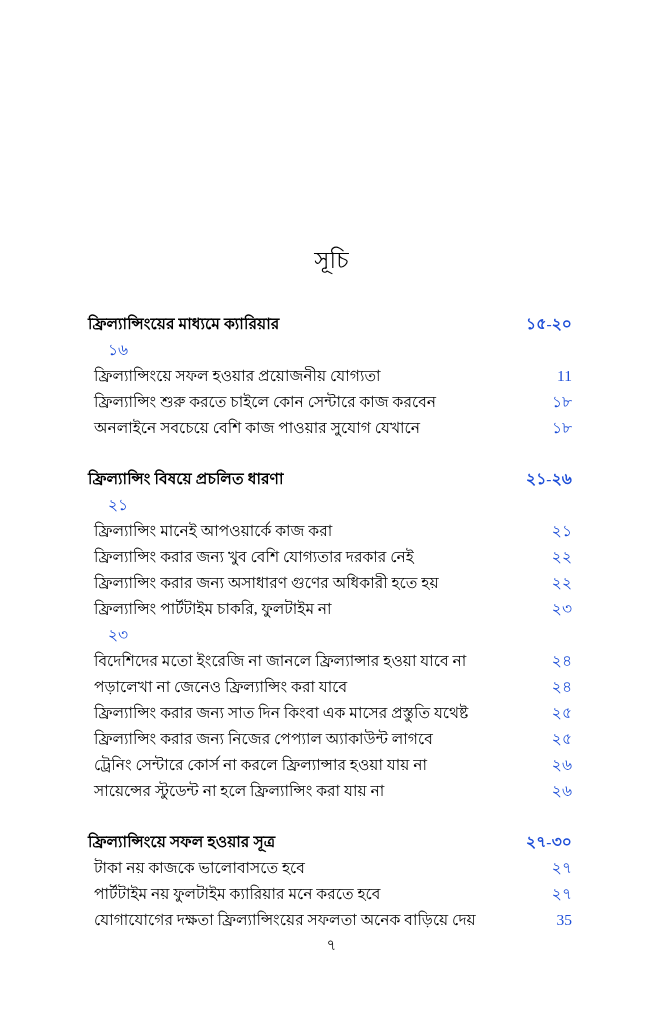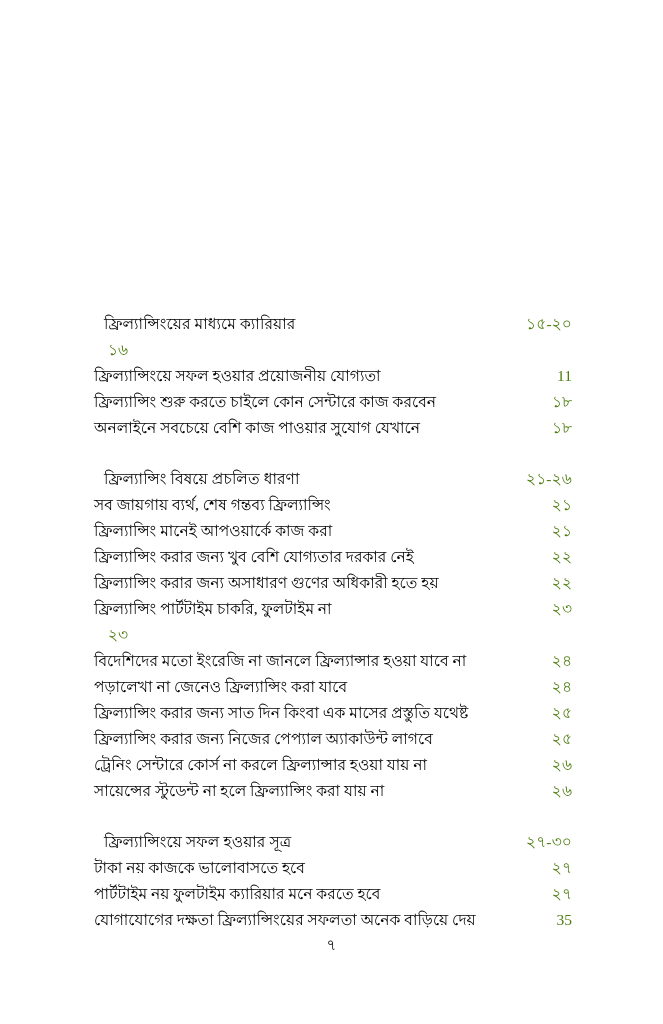--- a/index.html
+++ b/index.html
@@ -63,31 +63,30 @@
 
   .toc-row .label {
     font-size: 15.5px;
     line-height: 26px;
     color: #000000;
   }
 
   .toc-row .pages {
     font-size: 15.5px;
     line-height: 26px;
-    color: #4d7c0f;
+    color: #1d4ed8;
     padding-left: 14px;
     flex: 0 0 auto;
   }
 
   
   .toc-row.heading .label,
   .toc-row.heading .pages {
-    font-weight: 400;
+    font-weight: 700;
     letter-spacing: 0.1px;
-    margin-left: 16px;
   }
 
   
   .toc-row.entry {
     padding-left: 6px;
   }
   .toc-row.entry .pages {
     padding-right: 0;
   }
 
@@ -101,20 +100,21 @@
     font-size: 15px;
     line-height: 22px;
     color: #000000;
   }
 </style>
 </head>
 <body>
 
 <div class="page">
 
+  <div class="toc-title">সূচি</div>
 
   <div class="toc-body">
       <div class="toc-section">
         <div class="toc-row heading">
           <span class="label">ফ্রিল্যান্সিংয়ের মাধ্যমে ক্যারিয়ার</span>
           <span class="pages">১৫-২০</span>
         </div>
         <div class="toc-row entry">
           <span class="pages">১৬</span>
         </div>
@@ -130,21 +130,20 @@
           <span class="label">অনলাইনে সবচেয়ে বেশি কাজ পাওয়ার সুযোগ যেখানে</span>
           <span class="pages">১৮</span>
         </div>
       </div>
       <div class="toc-section">
         <div class="toc-row heading">
           <span class="label">ফ্রিল্যান্সিং বিষয়ে প্রচলিত ধারণা</span>
           <span class="pages">২১-২৬</span>
         </div>
         <div class="toc-row entry">
-          <span class="label">সব জায়গায় ব্যর্থ, শেষ গন্তব্য ফ্রিল্যান্সিং</span>
           <span class="pages">২১</span>
         </div>
         <div class="toc-row entry">
           <span class="label">ফ্রিল্যান্সিং মানেই আপওয়ার্কে কাজ করা</span>
           <span class="pages">২১</span>
         </div>
         <div class="toc-row entry">
           <span class="label">ফ্রিল্যান্সিং করার জন্য খুব বেশি যোগ্যতার দরকার নেই</span>
           <span class="pages">২২</span>
         </div>

